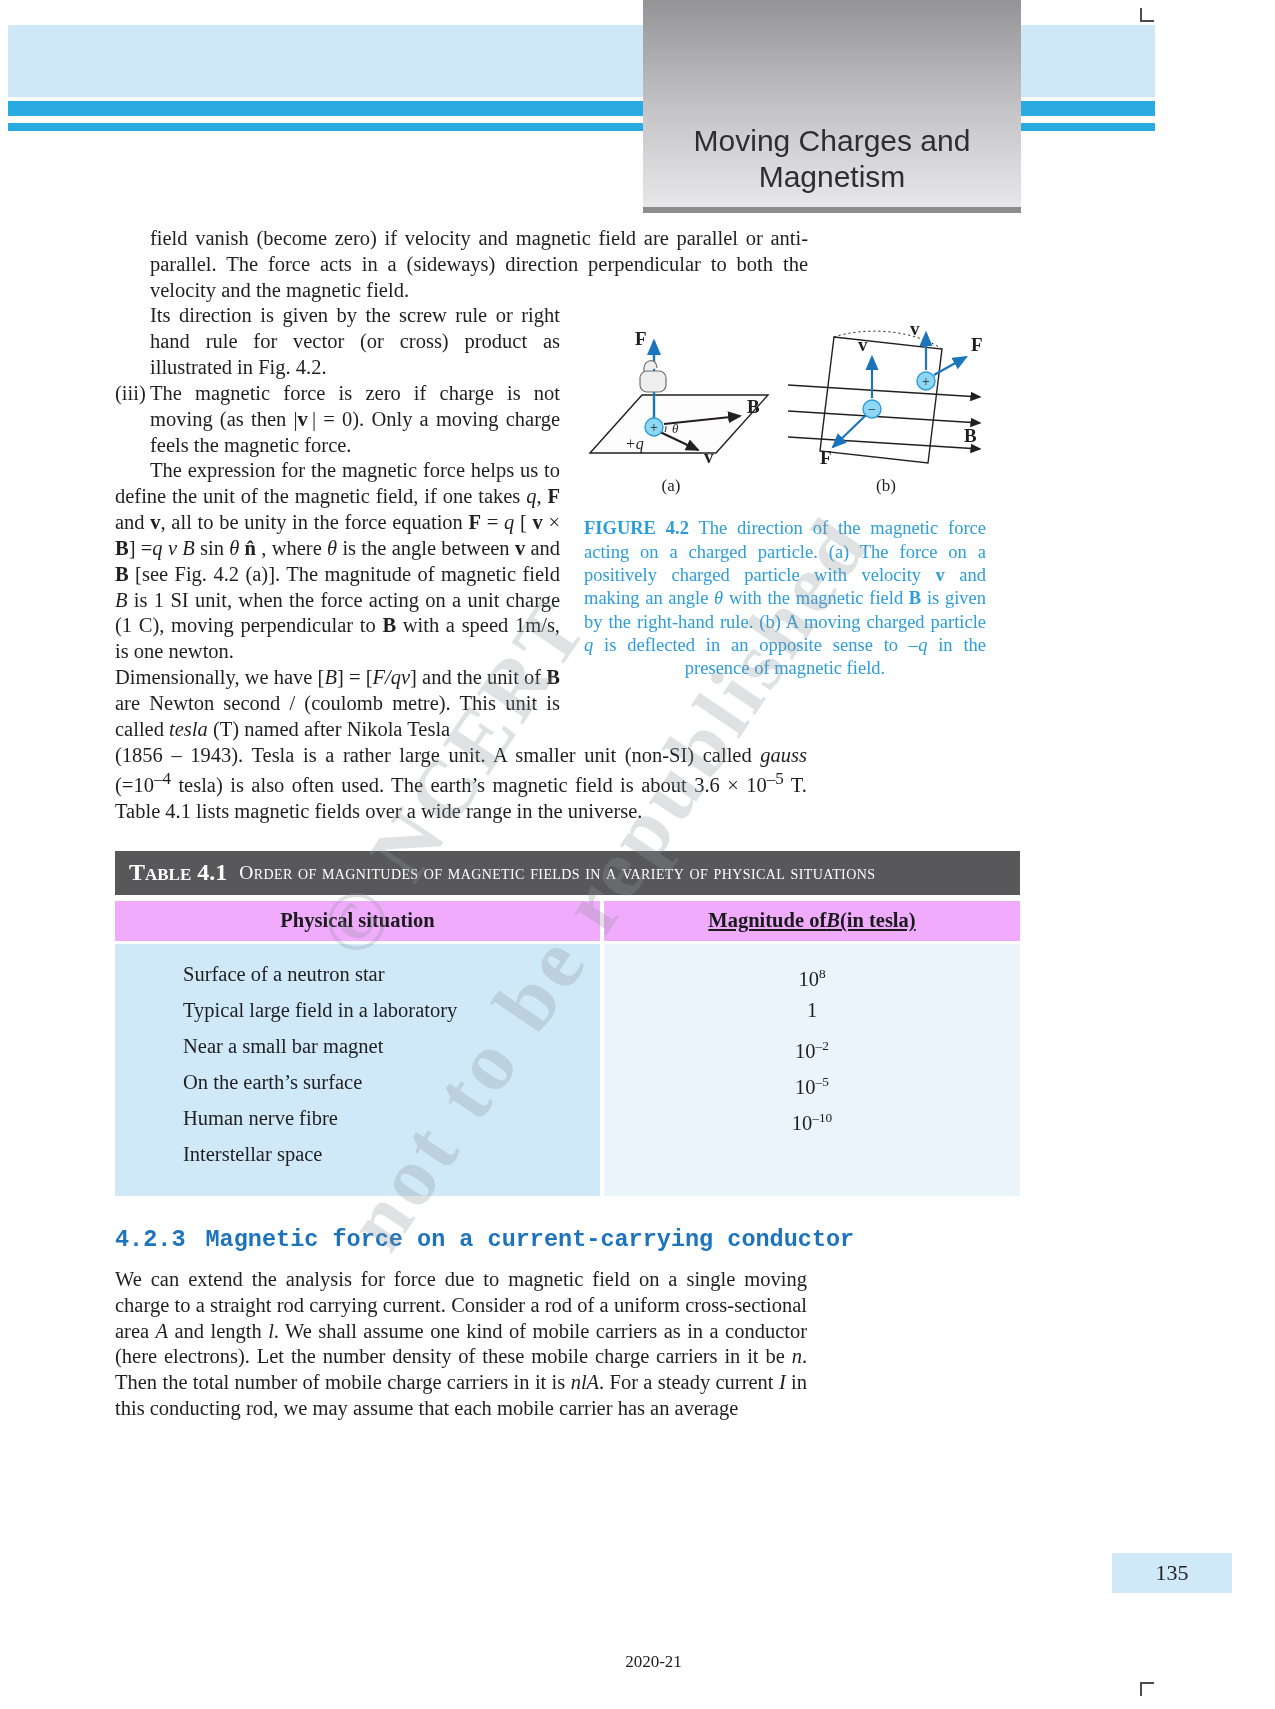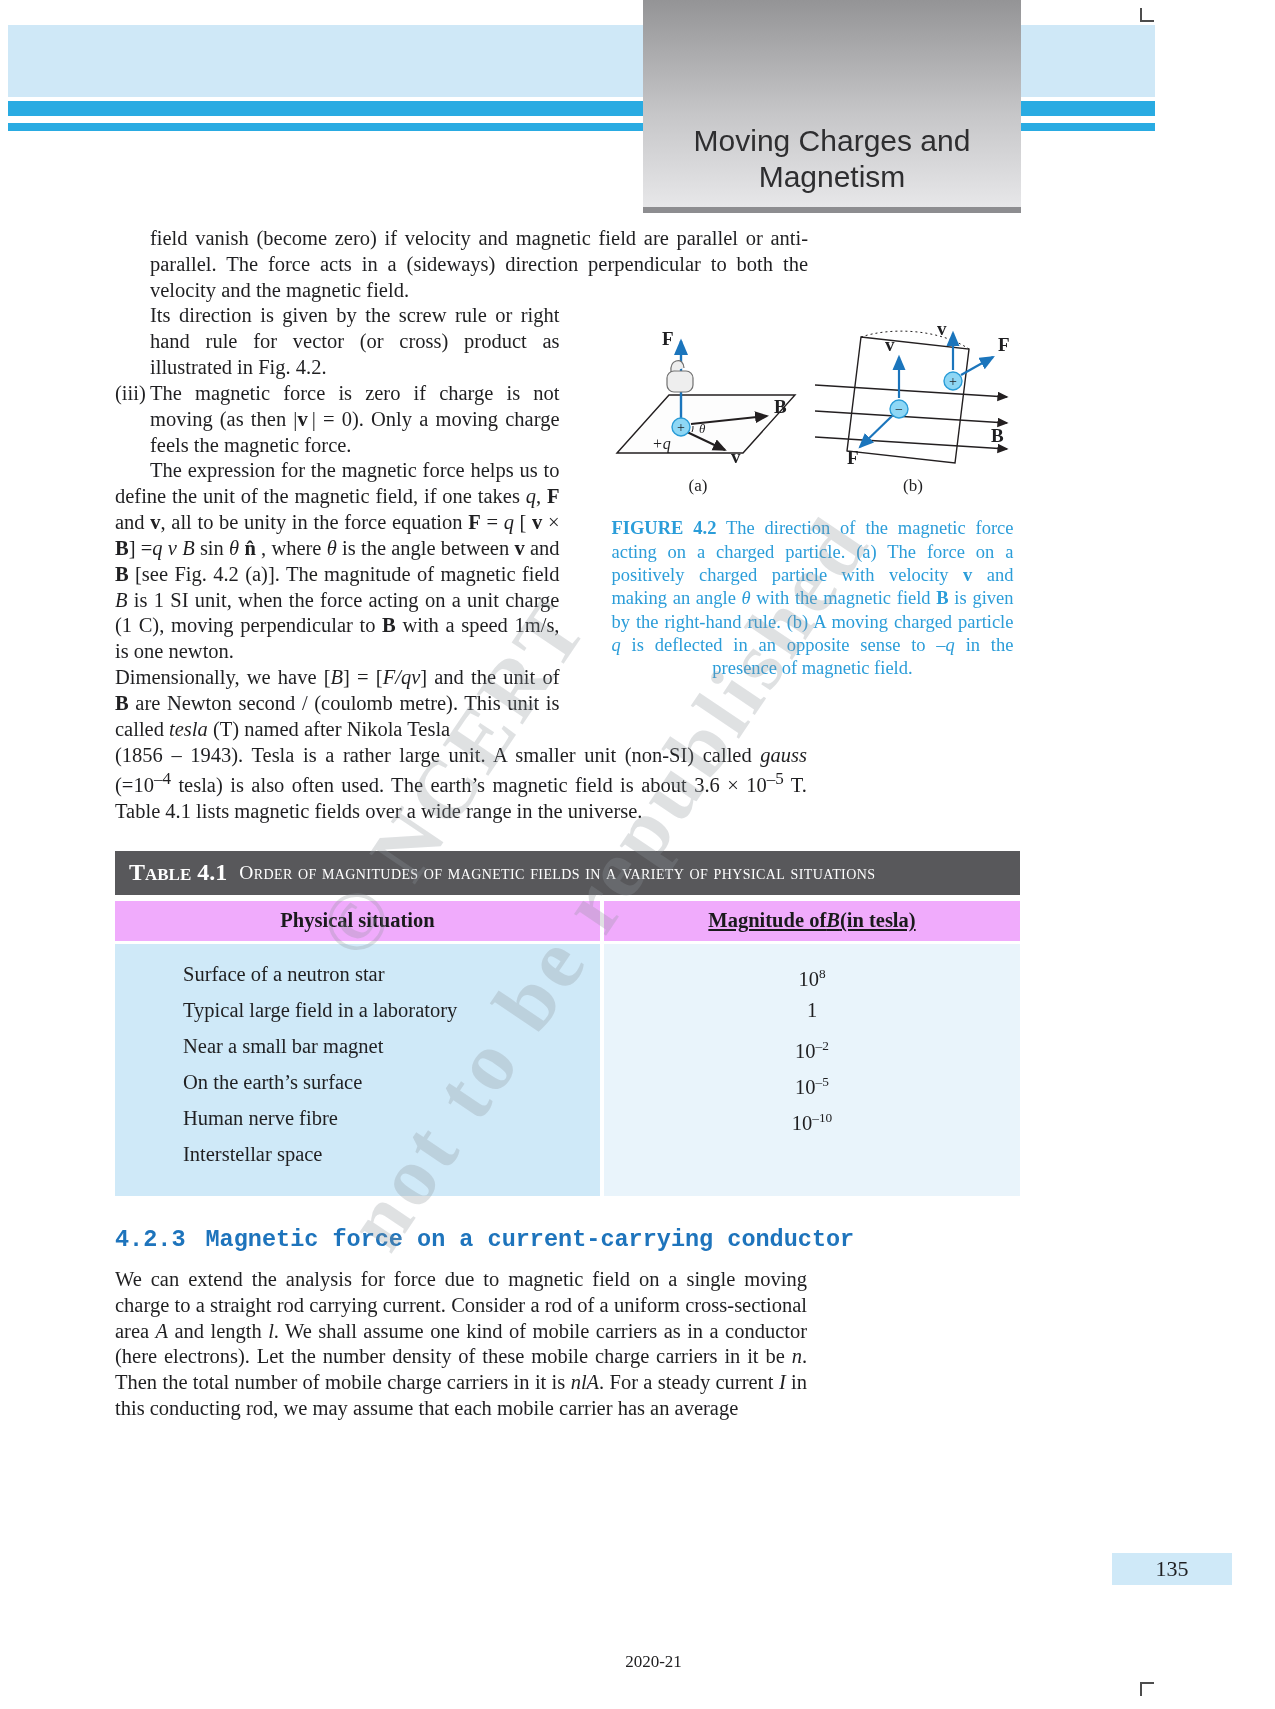--- a/index.html
+++ b/index.html
@@ -37,21 +37,21 @@
     transform: rotate(-56deg);
     color: #8e959b; opacity: 0.28;
     font-size: 84px; letter-spacing: 5px; font-weight: bold;
     z-index: 6; pointer-events: none; white-space: nowrap;
   }
 
   
   .content { position: absolute; left: 115px; top: 226px; width: 905px; z-index: 2; }
   .content p, .content .para { font-size: 20.5px; line-height: 1.26; text-align: justify; }
   .para-a { margin-left: 35px; width: 658px; }
-  .two-col { display: flex; gap: 44px; }
+  .two-col { display: flex; gap: 16px; }
   .col-left { width: 445px; }
   .col-right { width: 417px; padding-top: 18px; }
   .p-direction { margin-left: 35px; }
   .item-iii { position: relative; padding-left: 35px; }
   .item-iii .marker { position: absolute; left: 0; top: 0; }
   .p-expression { text-indent: 35px; }
   .para-b { width: 692px; }
 
   
   .figure-svg text { font-family: "Liberation Serif", serif; fill: #1f1f21; }
@@ -92,21 +92,21 @@
   
   .section-heading {
     margin-top: 30px; display: flex; gap: 20px;
     font-family: Liberation Mono, monospace; font-weight: bold;
     font-size: 23.5px; color: #1e74bc;
   }
   .section-para { margin-top: 14px; width: 692px; }
 
   
   .page-number-box {
-    position: absolute; left: 1112px; top: 1553px; width: 120px; height: 32px;
+    position: absolute; left: 1112px; top: 1553px; width: 120px; height: 40px;
     background: #cfe9f8; display: flex; align-items: center; justify-content: center;
     font-size: 22px; z-index: 2;
   }
   .footer-year { position: absolute; left: 0; top: 1652px; width: 100%; text-align: center; font-size: 17px; margin-left: 16px; }
 </style>
 </head>
 <body>
 
 <div class="page">
 

